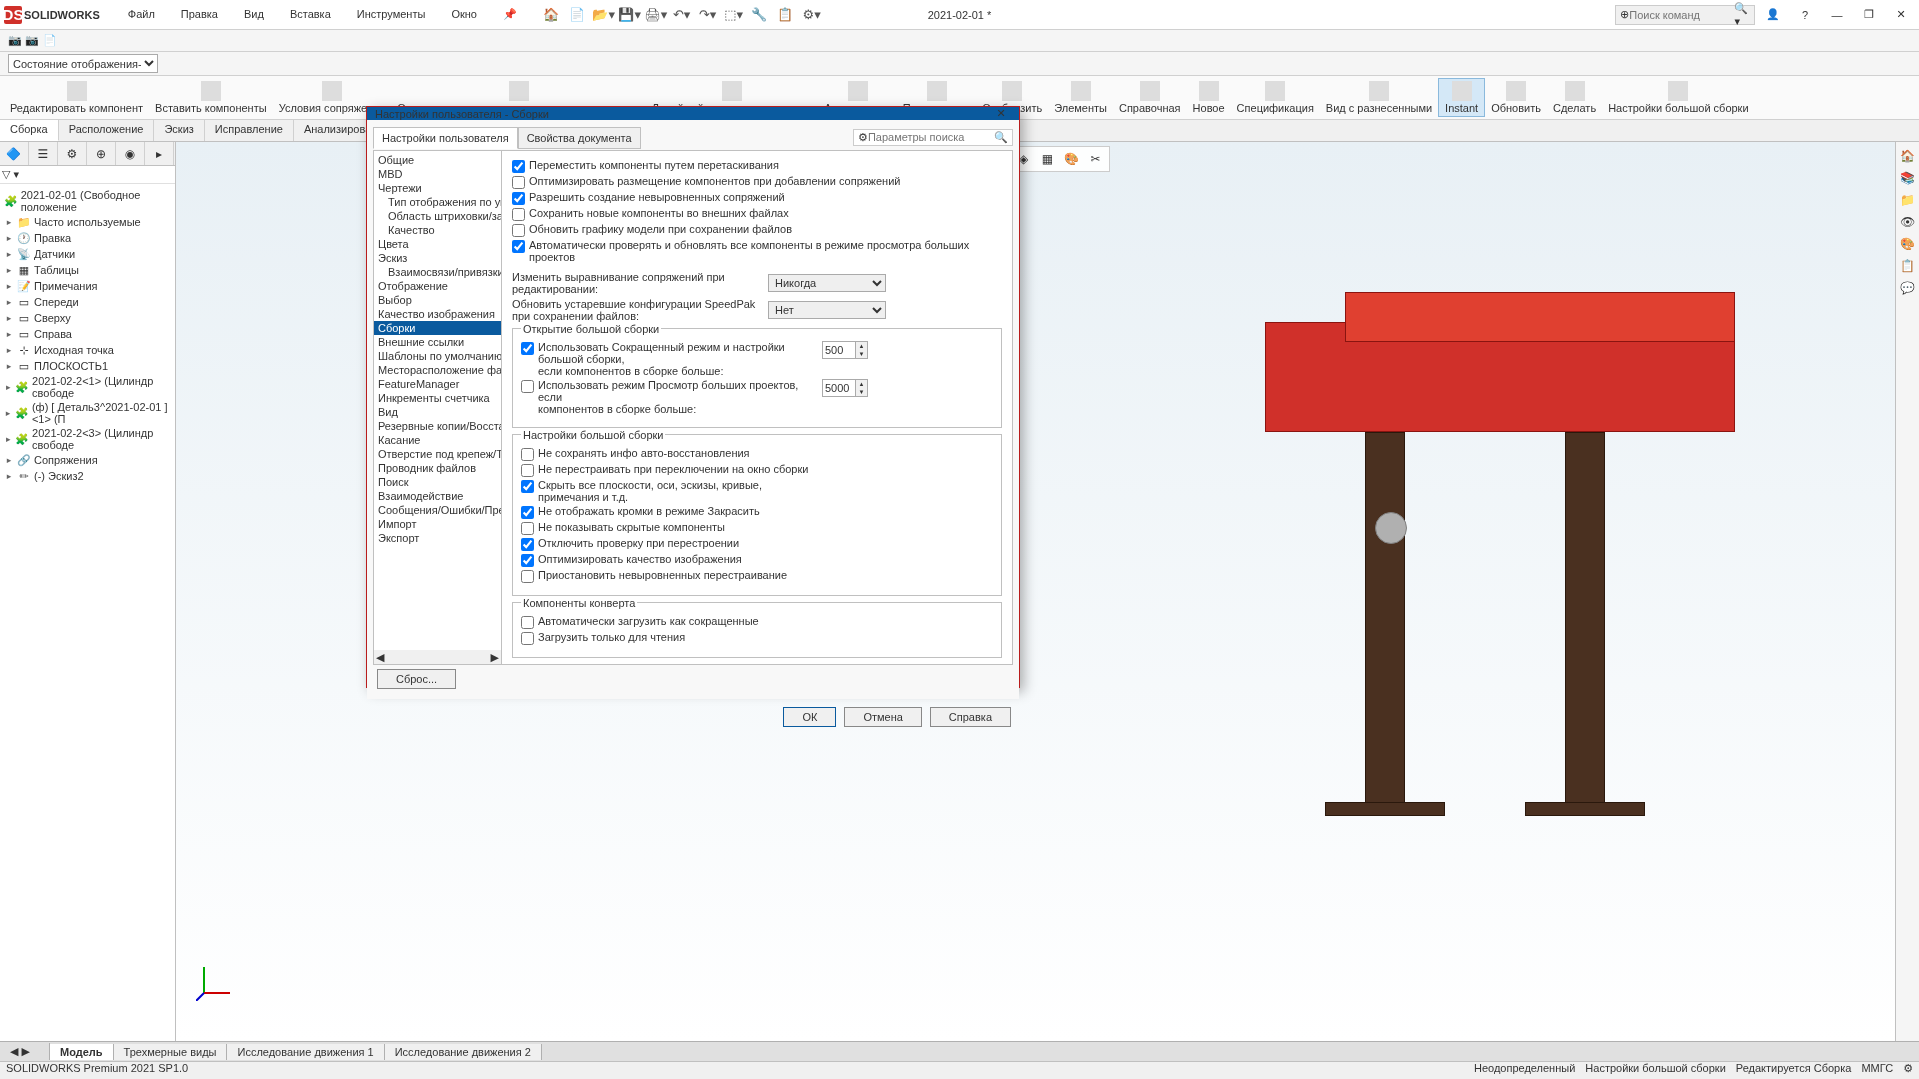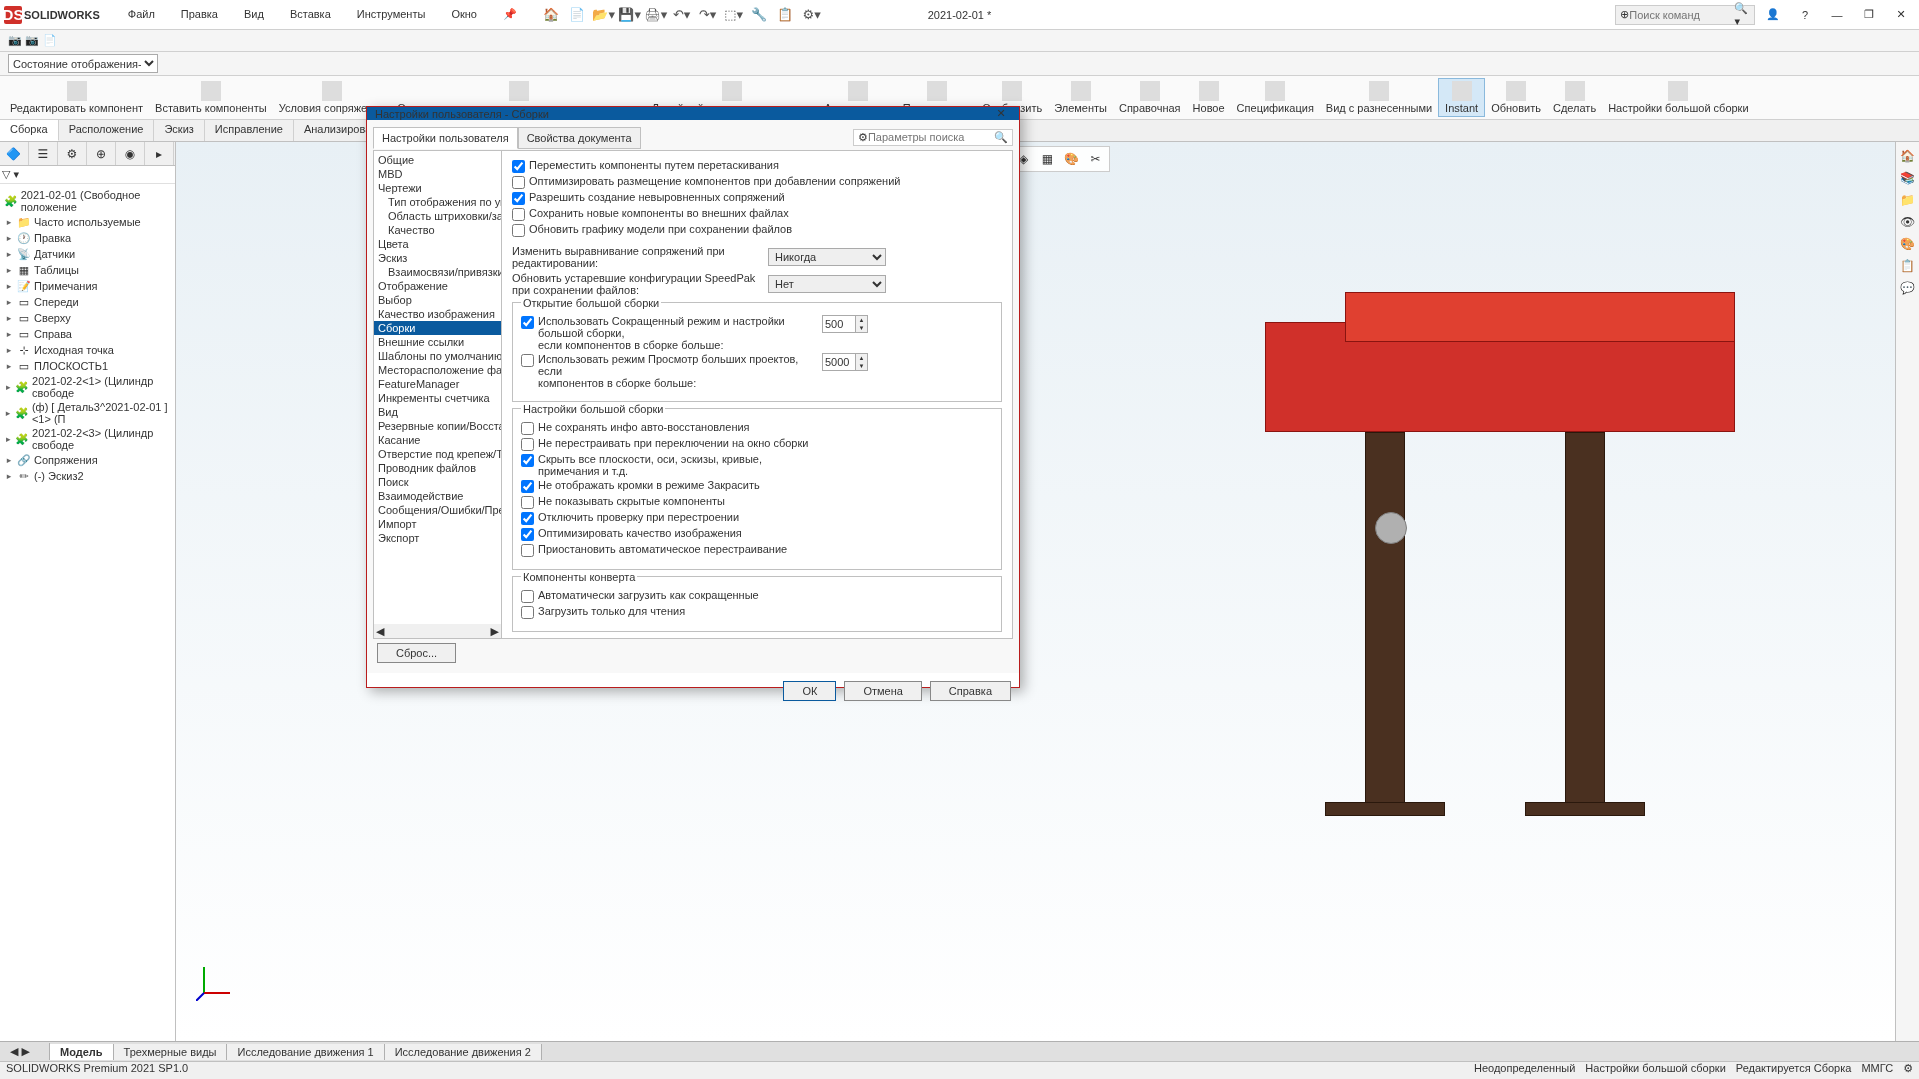--- a/index.html
+++ b/index.html
@@ -447,20 +447,24 @@
               <span>Разрешить создание невыровненных сопряжений</span>
             </div>
             <div class="opt-row">
               <input type="checkbox" style="">
               <span>Сохранить новые компоненты во внешних файлах</span>
             </div>
             <div class="opt-row">
               <input type="checkbox" style="">
               <span>Обновить графику модели при сохранении файлов</span>
             </div>
+            <div class="opt-row">
+              <input type="checkbox" checked="" style="">
+              <span>Автоматически проверять и обновлять все компоненты в режиме просмотра больших проектов</span>
+            </div>
           </div>
         <div class="inline-ctl" style="margin-top:8px">
           <span style="width:250px">Изменить выравнивание сопряжений при редактировании:</span>
           <select style="width:118px"><option>Никогда</option></select>
         </div>
         <div class="inline-ctl">
           <span style="width:250px">Обновить устаревшие конфигурации SpeedPak при сохранении файлов:</span>
           <select style="width:118px"><option>Нет</option></select>
         </div>
 
@@ -520,21 +524,21 @@
               <div class="opt-row">
                 <input type="checkbox" checked="" style="">
                 <span style="width:280px;white-space:pre-line">Отключить проверку при перестроении</span>
               </div>
               <div class="opt-row">
                 <input type="checkbox" checked="" style="">
                 <span style="width:280px;white-space:pre-line">Оптимизировать качество изображения</span>
               </div>
               <div class="opt-row">
                 <input type="checkbox" style="">
-                <span style="width:280px;white-space:pre-line">Приостановить автоматическое перестраивание</span>
+                <span style="width:280px;white-space:pre-line">Приостановить невыровненных перестраивание</span>
               </div>
             </div>
         </div>
 
         <div class="fieldset">
           <span class="fieldset-title">Компоненты конверта</span>
           <div class="fieldset-body" id="grp3">
               <div class="opt-row">
                 <input type="checkbox" style="">
                 <span style="width:280px;white-space:pre-line">Автоматически загрузить как сокращенные</span>

